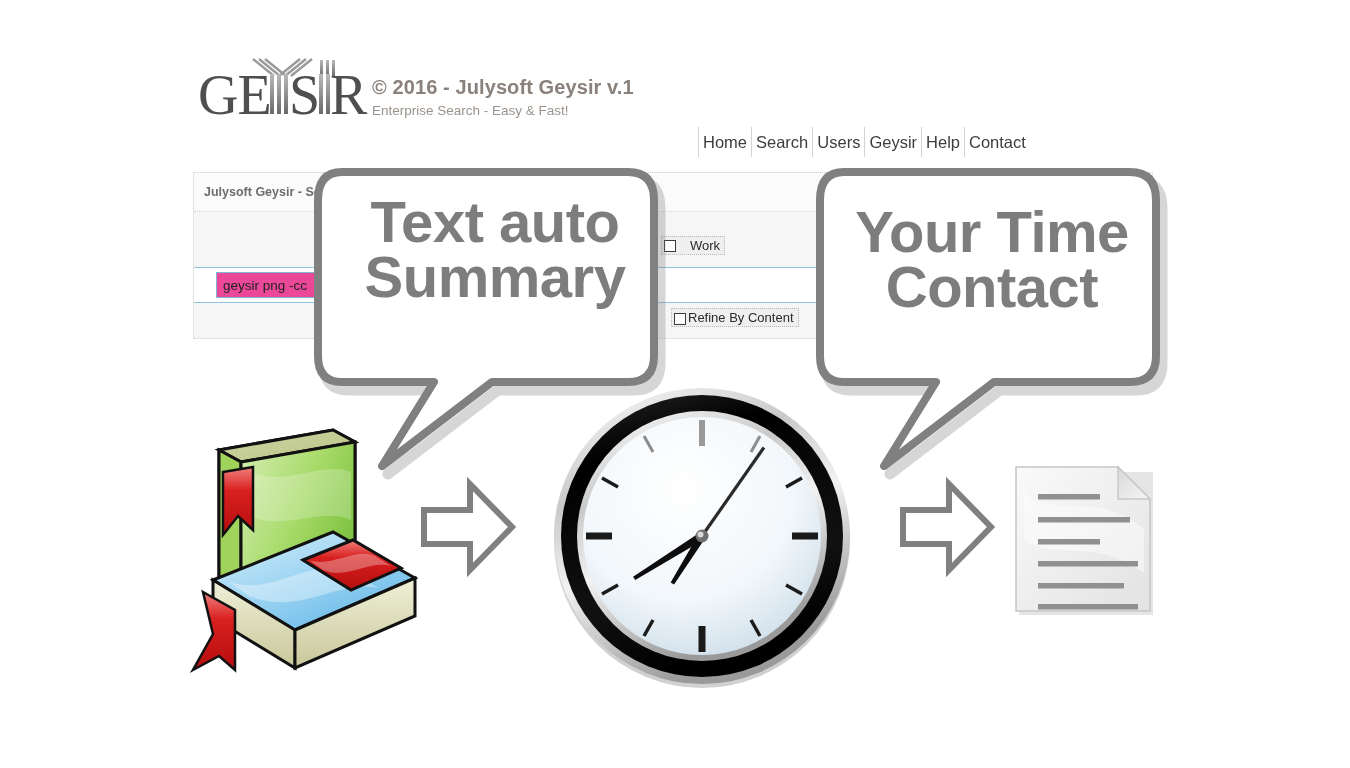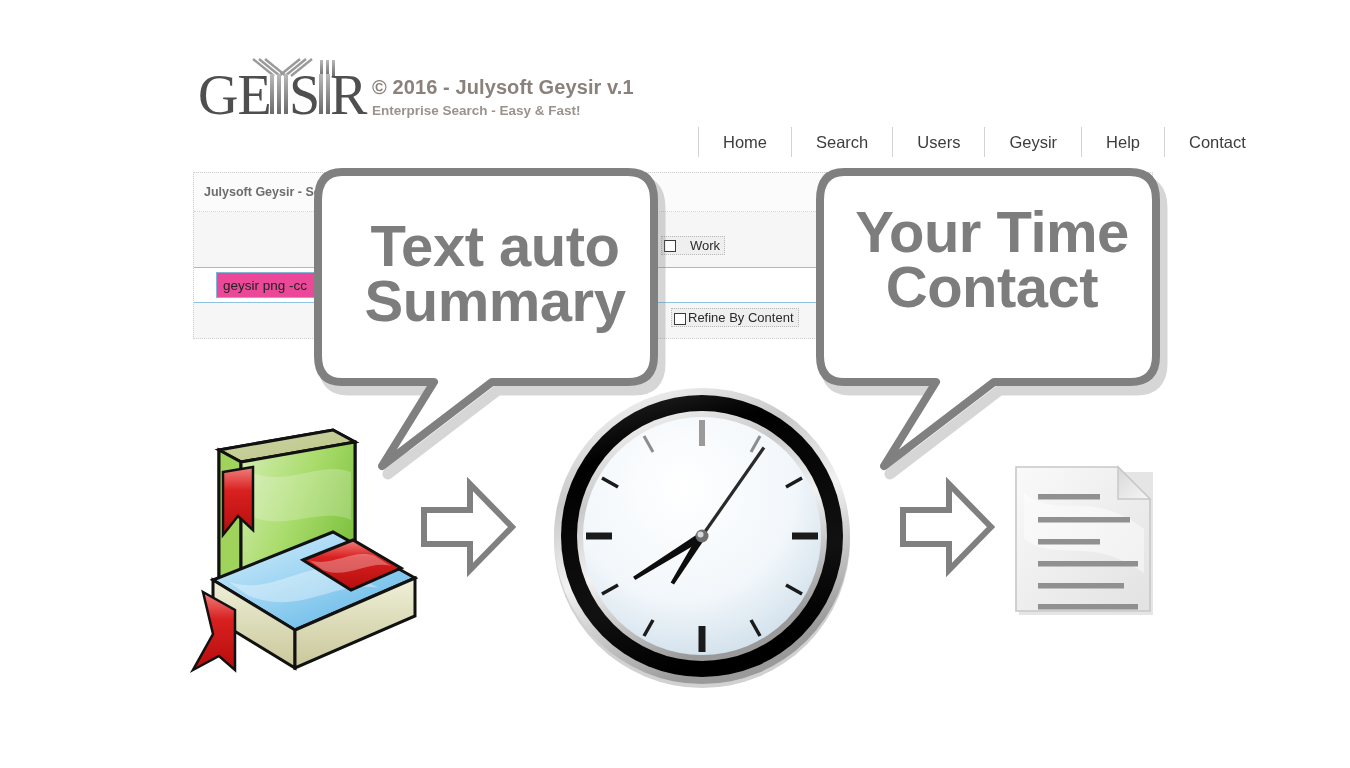--- a/index.html
+++ b/index.html
@@ -18,28 +18,28 @@
   .logo-svg{display:block;}
   .brand-block{position:absolute;left:372px;top:76px;}
   .brand-title{
     font-family:"Liberation Sans", sans-serif;
     font-size:20px;font-weight:bold;color:#8a817c;
     letter-spacing:.1px;white-space:nowrap;line-height:22px;
   }
   .brand-sub{
     font-family:"Liberation Sans", sans-serif;
     font-size:13.5px;color:#9a938d;white-space:nowrap;
-    line-height:17px;margin-top:4px;font-weight:bold;
+    line-height:17px;margin-top:4px;
   }
 
   
   .nav{position:absolute;left:698px;top:126px;height:32px;display:flex;align-items:center;}
   .nav-item{
     position:relative;
-    padding:0 24px;
+    padding:0 4px;
     font-size:16.5px;color:#3d3d3d;
     font-family:"Liberation Sans", sans-serif;
     line-height:30px;
     white-space:nowrap;
     cursor:pointer;
   }
   .nav-item + .nav-item{border-left:1px solid #d3d3d3;}
   .nav-item:first-child{border-left:1px solid #d3d3d3;}
 
   
@@ -112,21 +112,21 @@
     text-align:center;
     font-family:"Liberation Sans", sans-serif;
     font-weight:bold;
     color:#7d7d7d;
     line-height:0.95;
     letter-spacing:-0.5px;
     pointer-events:none;
   }
   .bubble1{left:310px;top:160px;}
   .bubble1 .bubble-text{
-    left:36px;top:58px;width:298px;font-size:58px;
+    left:36px;top:34px;width:298px;font-size:58px;
   }
   .bubble2{left:812px;top:160px;}
   .bubble2 .bubble-text{
     left:30px;top:44px;width:300px;font-size:58px;
   }
   .bt-line{display:block;}
 </style>
 </head>
 <body>
 

